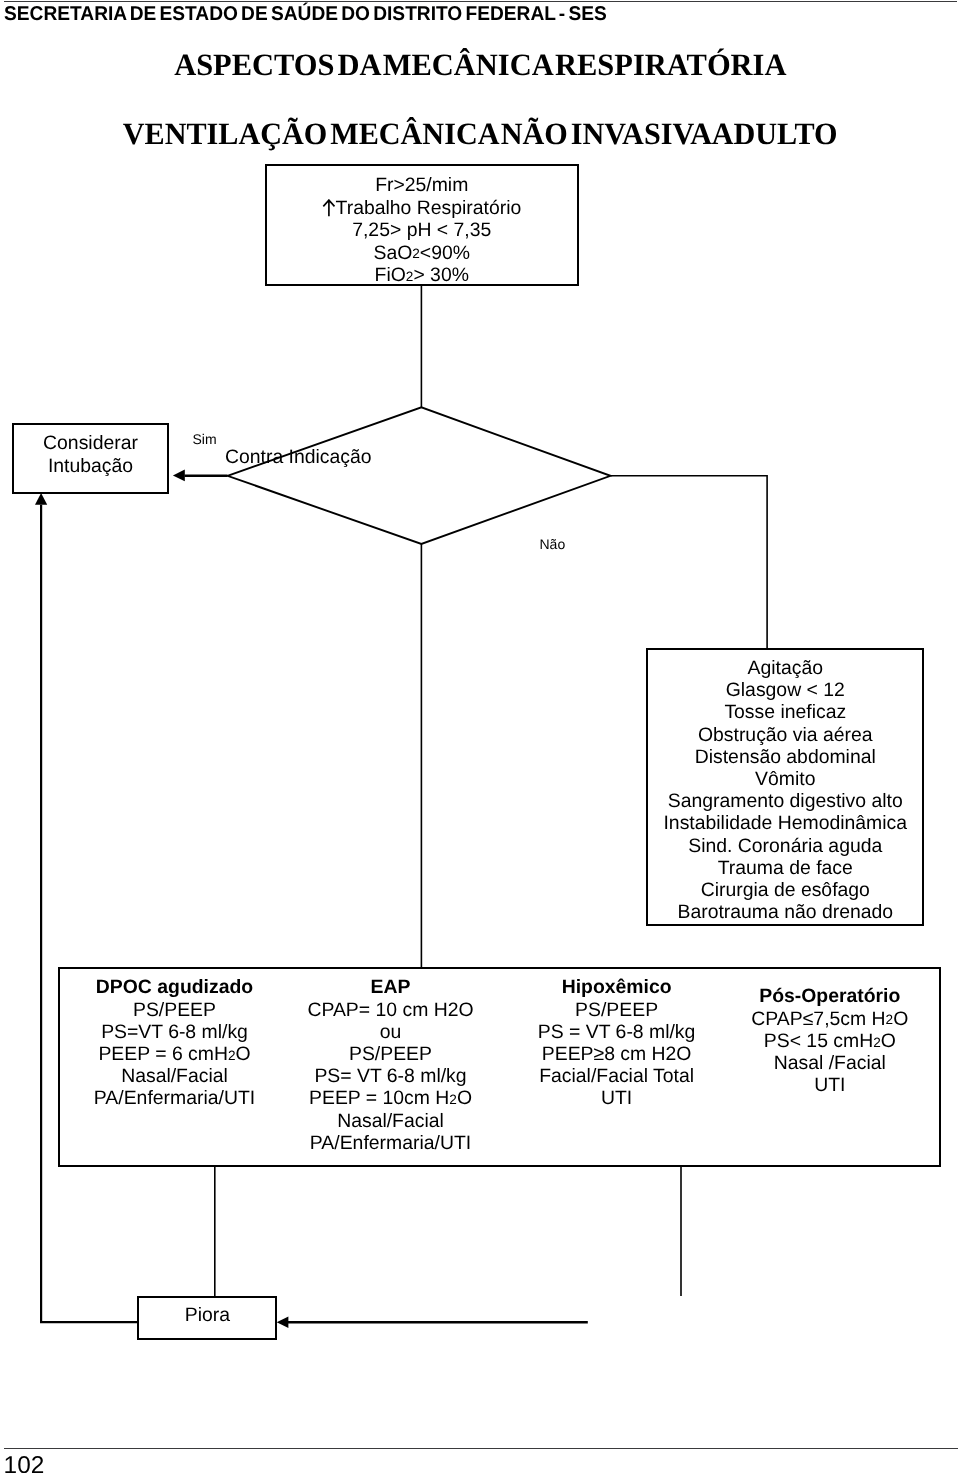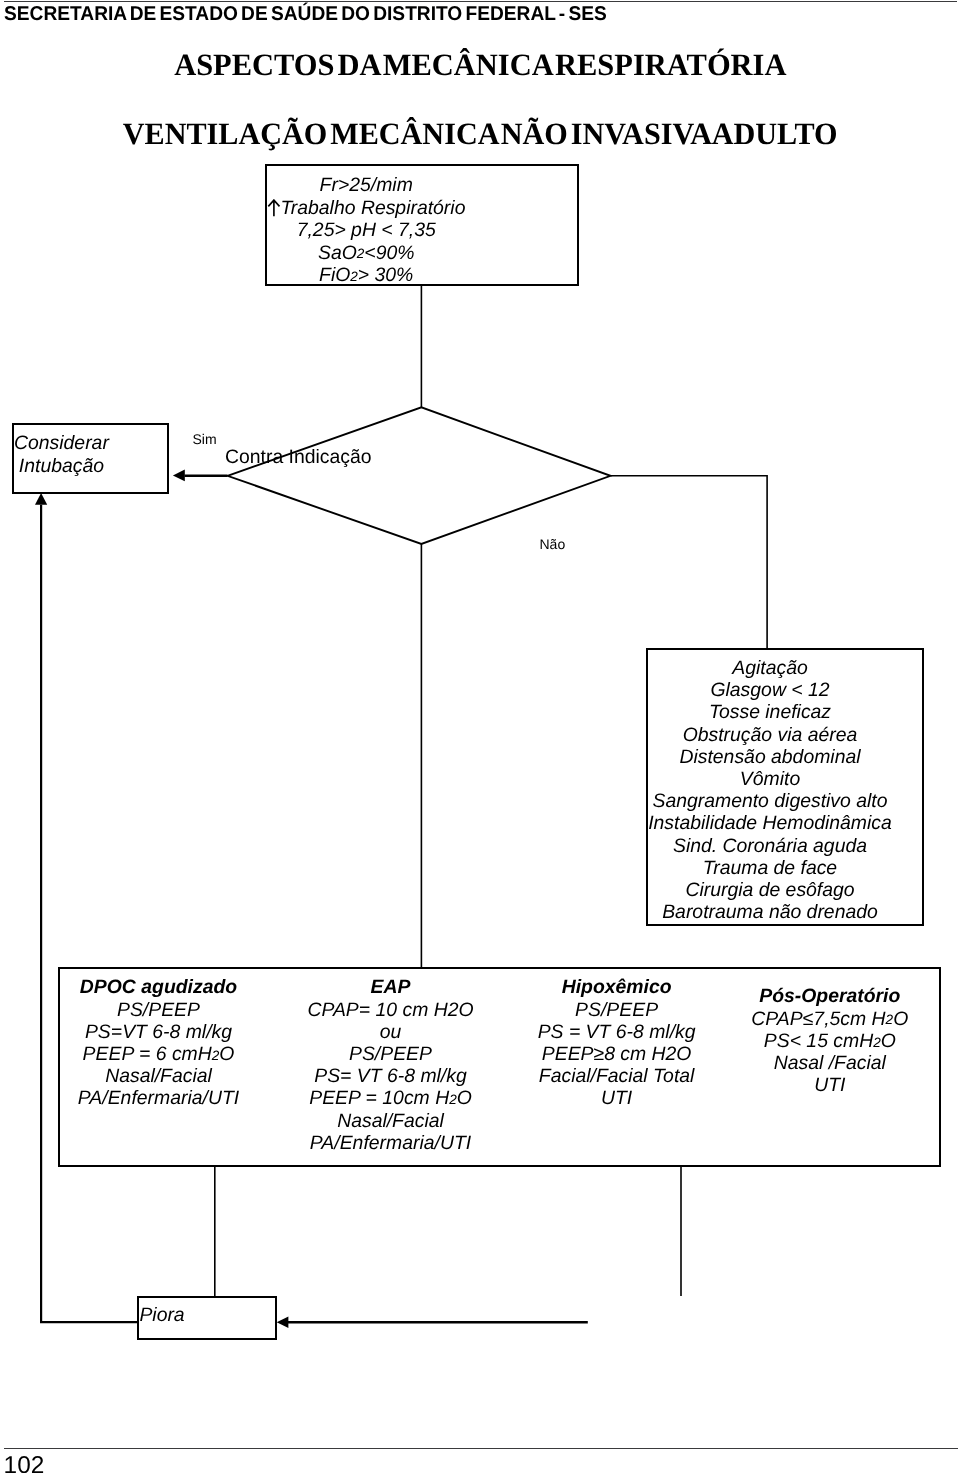--- a/index.html
+++ b/index.html
@@ -17,39 +17,39 @@
          font-size:31px;white-space:nowrap;line-height:1;font-family:Liberation Serif, serif;}
   .title span{display:inline-block;transform-origin:50% 50%;}
   .t1 span{transform:scaleX(0.9835);word-spacing:-4.8px;}
   .t2 span{transform:scaleX(0.9735);word-spacing:-4.8px;}
   .t1{top:49px;}
   .t2{top:74px;margin-top:44px;}
   .footer-rule{position:absolute;left:4px;top:1447.8px;width:954px;height:1.2px;background:#3a3a3c;}
   .pageno{position:absolute;left:3.6px;top:1453.6px;font-size:24.4px;line-height:1;}
 
   .box{position:absolute;border:2.2px solid #000;box-sizing:border-box;
-       display:flex;align-items:center;justify-content:flex-start;text-align:center;font-style:italic;}
+       display:flex;align-items:center;justify-content:center;text-align:center;}
   svg.ov{position:absolute;left:0;top:0;width:960px;height:1473px;overflow:visible;}
 
   .bxtxt{font-size:19.4px;line-height:22.2px;white-space:nowrap;}
   .bx-criteria{left:265px;top:164.2px;width:313.5px;height:121.6px;}
   .bx-criteria .bxtxt{position:relative;top:5px;}
   .bx-intub{left:12px;top:423.4px;width:157px;height:70.4px;}
   .bx-intub .bxtxt{position:relative;top:-4px;}
   .dmtxt{position:absolute;left:225px;top:446px;width:388px;text-align:left;
          font-size:19.4px;line-height:22.2px;white-space:nowrap;}
   .lbl{position:absolute;font-size:14px;line-height:1;white-space:nowrap;}
   .lbl-sim{left:192.5px;top:432px;}
   .lbl-nao{left:539.5px;top:536.5px;}
   .bx-contra{left:646.2px;top:647.8px;width:278.2px;height:277.8px;}
   .bx-contra .bxtxt{position:relative;top:3.5px;text-align:center;}
   .bx-treat{left:57.5px;top:967.3px;width:883.8px;height:200.2px;display:block;}
   .tcol{position:absolute;font-size:19.4px;line-height:22.2px;white-space:nowrap;
         text-align:center;transform:translateX(-50%);}
-  .tcol0{left:99px;top:7px;}
+  .tcol0{left:115px;top:7px;}
   .tcol1{left:331px;top:7px;}
   .tcol2{left:557.1px;top:7px;}
   .tcol3{left:770.3px;top:16px;}
   .tcol b{font-weight:bold;}
   .bx-piora{left:137.4px;top:1295.5px;width:140.1px;height:44.7px;}
   .bx-piora .bxtxt{position:relative;top:-2.5px;}
   .bx-reav{left:587.3px;top:1295.7px;width:226.8px;height:42.9px;}
   .bx-reav .bxtxt{position:relative;top:-1px;}
   sub{font-size:0.70em;vertical-align:baseline;position:relative;top:-0.01em;line-height:0;}
   .uparrow{display:inline-block;vertical-align:baseline;position:relative;top:2.5px;margin-right:-0.6px;line-height:0;}

